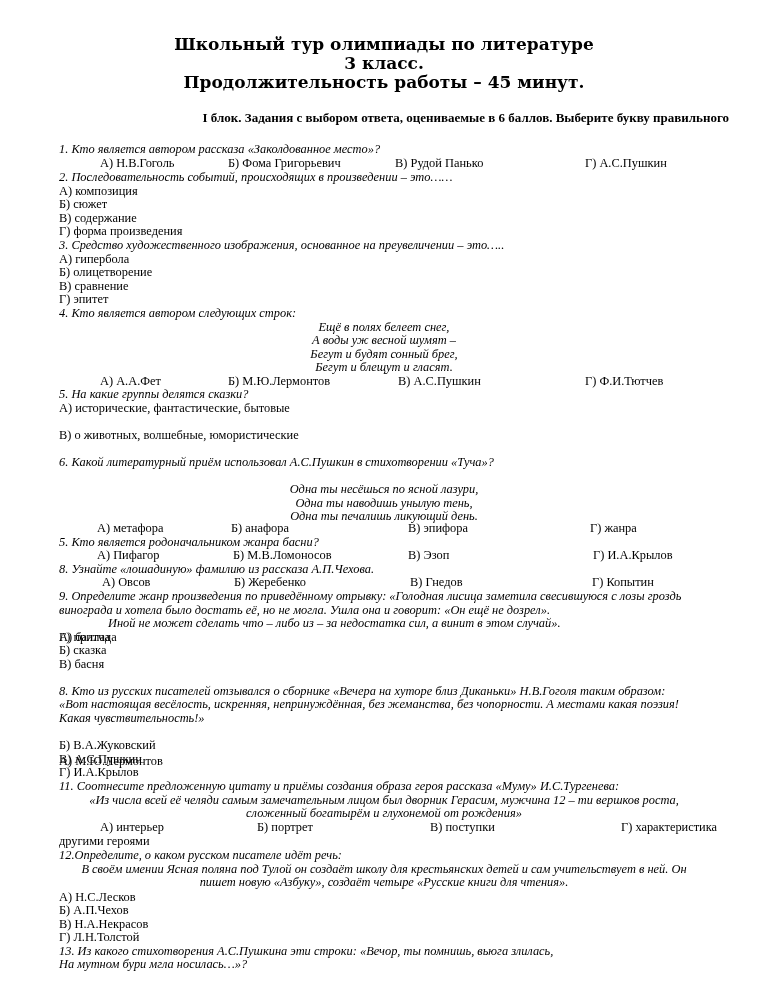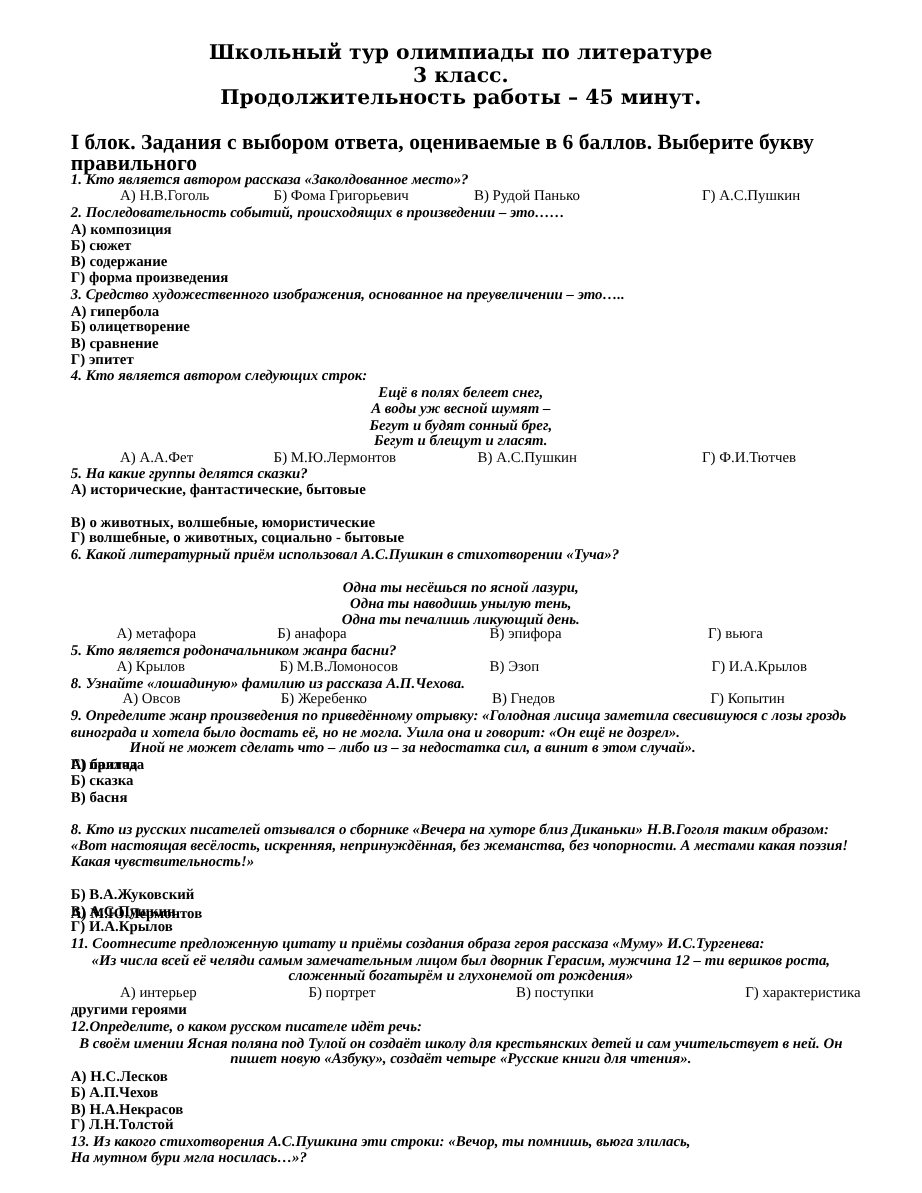--- a/index.html
+++ b/index.html
@@ -1,22 +1,22 @@
 <!DOCTYPE html>
 <html><head>
 <meta charset="utf-8">
 <style>
   html, body { margin: 0; padding: 0; background: #ffffff; }
   body { width: 768px; height: 994px; position: relative; overflow: hidden;
          font-family: "Liberation Serif", serif; color: #000; }
   .page { position: absolute; left: 0; top: 0; width: 768px; height: 994px; }
   .title { position: absolute; left: 0; width: 768px; text-align: center;
            font-family: "DejaVu Serif", serif; font-weight: bold; font-size: 17px; line-height: 19px; }
-  .block-head { position: absolute; left: 59px; width: 670px; font-weight: bold; font-size: 18px; line-height: 18px; }
-  .line { position: absolute; left: 59px; font-size: 12.4px; line-height: 13.6px; white-space: nowrap; font-weight: bold; }
+  .block-head { position: absolute; left: 59px; width: 670px; font-weight: bold; font-size: 13px; line-height: 18px; text-align: right; }
+  .line { position: absolute; left: 59px; font-size: 12.4px; line-height: 13.6px; white-space: nowrap; }
   .q { font-style: italic; }
   .center { left: 0; width: 768px; text-align: center; font-style: italic; }
   .opt { position: absolute; font-size: 12.4px; line-height: 13.6px; white-space: nowrap; }
 </style>
 </head>
 <body>
 
 <div class="page">
 
   <div class="title" style="top:35px">Школьный  тур   олимпиады по литературе</div>
@@ -49,33 +49,32 @@
   <div class="line center" style="top:348px">Бегут и будят сонный брег,</div>
   <div class="line center" style="top:361px">Бегут и блещут и гласят.</div>
   <div class="opt" style="top:375px;left:100px">А) А.А.Фет</div>
   <div class="opt" style="top:375px;left:228px">Б)  М.Ю.Лермонтов</div>
   <div class="opt" style="top:375px;left:398px">В)  А.С.Пушкин</div>
   <div class="opt" style="top:375px;left:585px">Г) Ф.И.Тютчев</div>
 
   <div class="line q" style="top:388px">5. На какие группы делятся сказки?</div>
   <div class="line" style="top:402px">А) исторические, фантастические, бытовые</div>
   <div class="line" style="top:429px">В) о животных, волшебные, юмористические</div>
-  <div class="line" style="top:442px">Г) волшебные, о животных, социально - бытовые</div>
 
   <div class="line q" style="top:456px">6. Какой литературный приём использовал А.С.Пушкин в стихотворении «Туча»?</div>
   <div class="line center" style="top:483px">Одна ты несёшься по ясной лазури,</div>
   <div class="line center" style="top:497px">Одна ты наводишь унылую тень,</div>
   <div class="line center" style="top:510px">Одна ты печалишь ликующий день.</div>
   <div class="opt" style="top:522px;left:97px">А)  метафора</div>
   <div class="opt" style="top:522px;left:231px">Б) анафора</div>
   <div class="opt" style="top:522px;left:408px">В) эпифора</div>
-  <div class="opt" style="top:522px;left:590px">Г) вьюга</div>
+  <div class="opt" style="top:522px;left:590px">Г) жанра</div>
 
   <div class="line q" style="top:536px">5. Кто является родоначальником жанра басни?</div>
-  <div class="opt" style="top:549px;left:97px">А)  Крылов</div>
+  <div class="opt" style="top:549px;left:97px">А)  Пифагор</div>
   <div class="opt" style="top:549px;left:233px">Б)  М.В.Ломоносов</div>
   <div class="opt" style="top:549px;left:408px">В) Эзоп</div>
   <div class="opt" style="top:549px;left:593px">Г) И.А.Крылов</div>
 
   <div class="line q" style="top:563px">8. Узнайте «лошадиную» фамилию из рассказа А.П.Чехова.</div>
   <div class="opt" style="top:576px;left:102px">А) Овсов</div>
   <div class="opt" style="top:576px;left:234px">Б) Жеребенко</div>
   <div class="opt" style="top:576px;left:410px">В)   Гнедов</div>
   <div class="opt" style="top:576px;left:592px">Г) Копытин</div>
 

